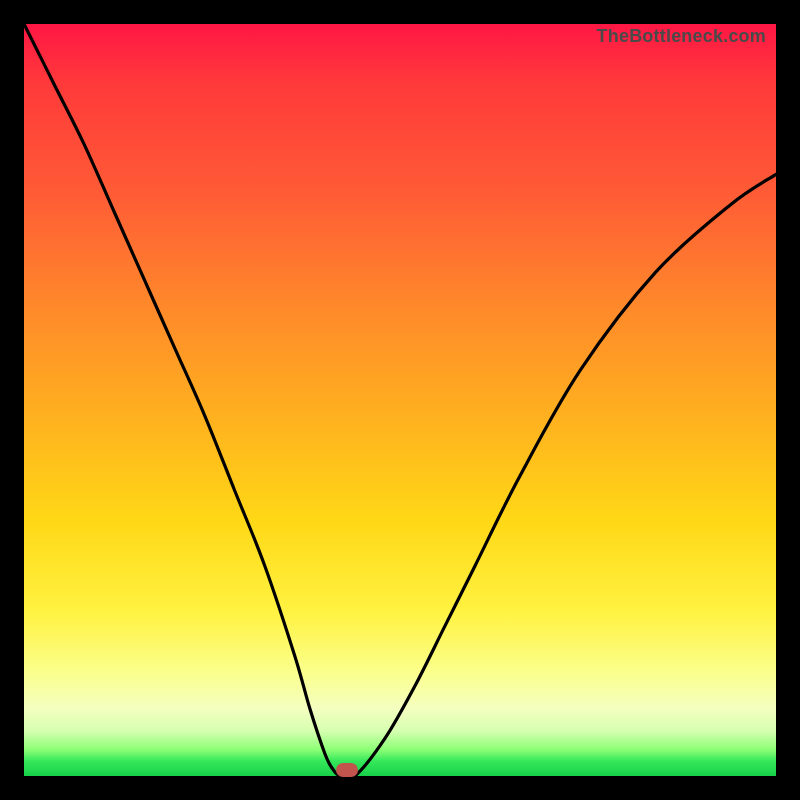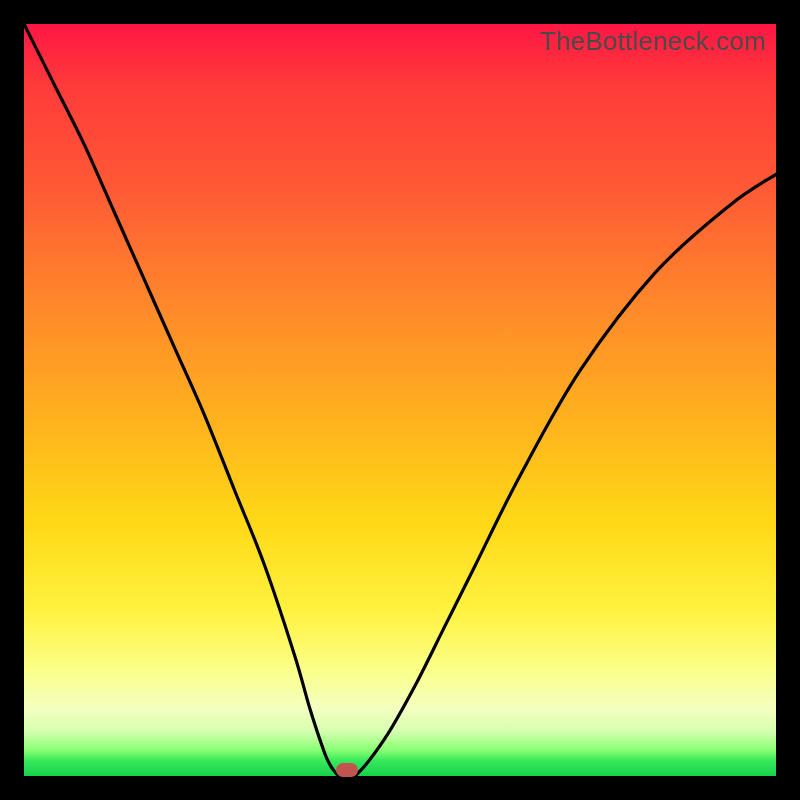--- a/index.html
+++ b/index.html
@@ -39,22 +39,22 @@
       #8cff76 96.5%,
       #36e85a 98%,
       #17d14a 100%
     );
   }
   .watermark {
     position: absolute;
     top: 2px;
     right: 10px;
     color: #4a4a4a;
-    font-size: 26px;
-    font-weight: 400;
+    font-size: 18px;
+    font-weight: 700;
     letter-spacing: 0.2px;
     user-select: none;
   }
   svg.curve {
     position: absolute;
     left: 0;
     top: 0;
     width: 752px;
     height: 752px;
     overflow: visible;

